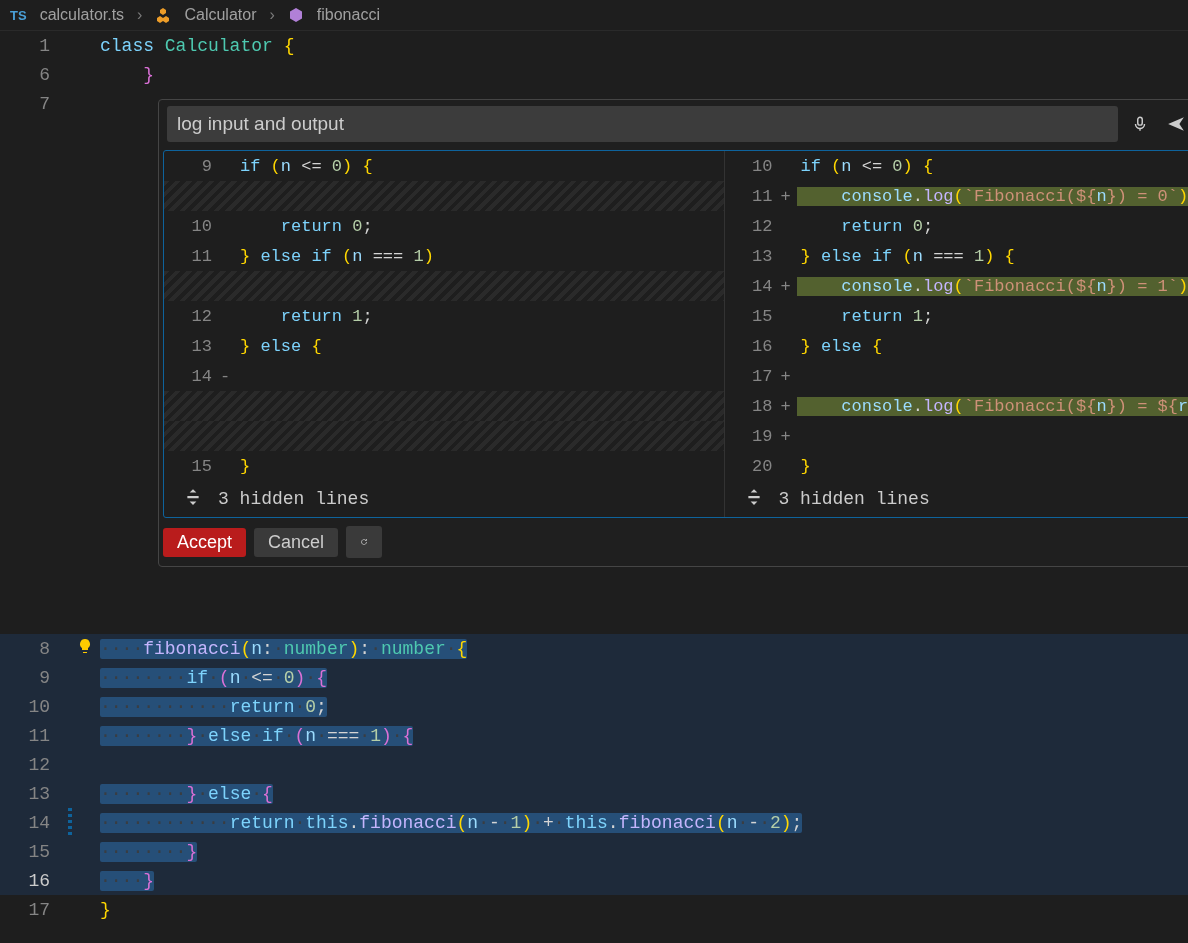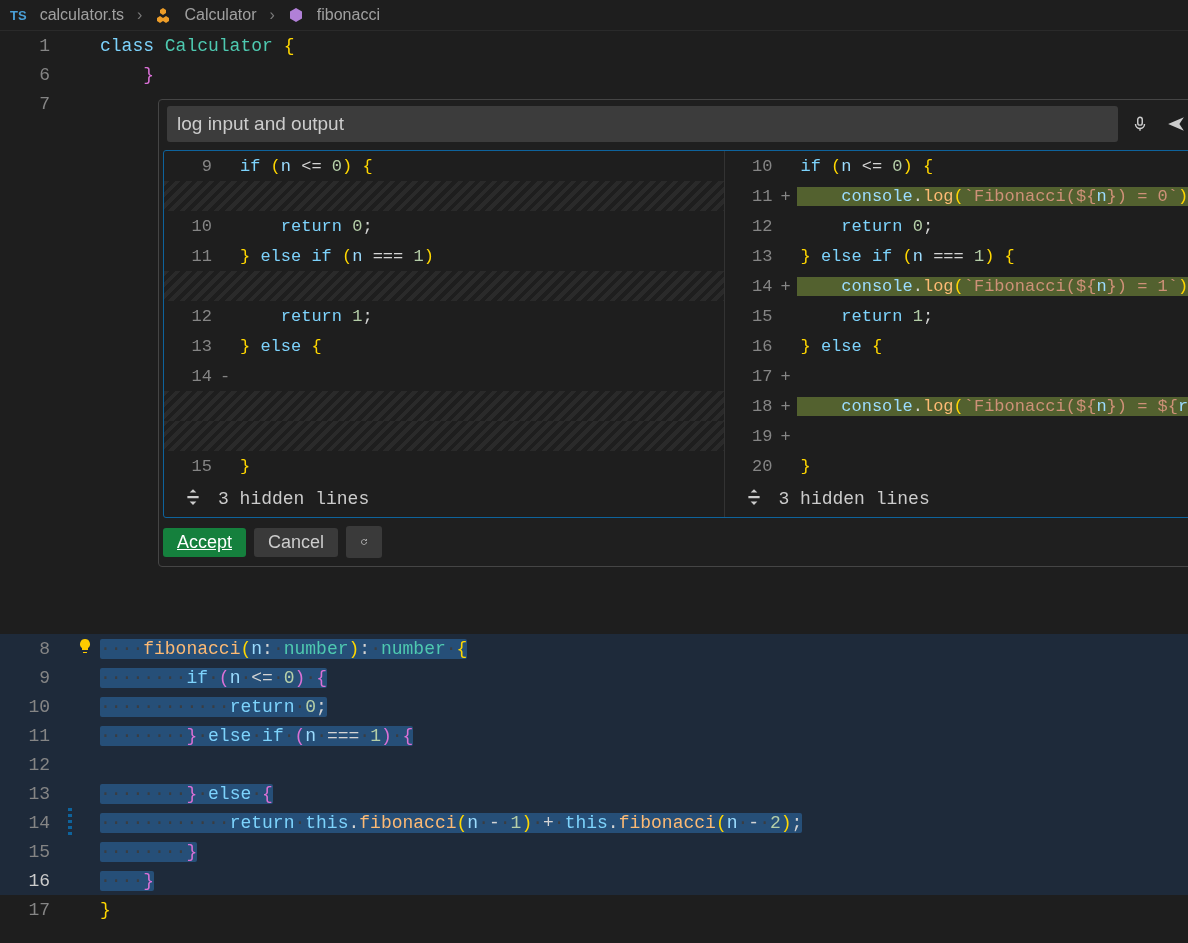--- a/index.html
+++ b/index.html
@@ -15,21 +15,21 @@
   .editor-area { position: relative; border-top: 1px solid #2a2a2a; }
   .editor-line { display: flex; height: 29px; align-items: center; font-size: 18px; }
   .gutter { width: 70px; text-align: right; color: #858585; padding-right: 20px; flex-shrink: 0; }
   .ln-active { color: #cccccc; }
   .code-cell { flex: 1; white-space: pre; }
   .margin-icon { width: 30px; flex-shrink:0; display:flex; align-items:center; justify-content:center; }
 
   
   .kw  { color: #7dd3fc; }
   .cls { color: #4ec9b0; }
-  .fn  { color: #fdba74; }
+  .fn  { color: #c4b5fd; }
   .num { color: #b5cea8; }
   .str { color: #ce9178; }
   .var { color: #9cdcfe; }
   .pn  { color: #d4d4d4; }
   .brk-y { color: #ffd700; }
   .brk-p { color: #da70d6; }
   .ws-dot { color: #3a3d41; }
   .sel-bg { background: #264f78; border-radius:2px; }
 
   
@@ -51,21 +51,21 @@
   .bg-add  { background:#53612f; }
   .bg-del  { background:#6f1313; }
   .stripe { background: repeating-linear-gradient(135deg,#2a2a2a,#2a2a2a 4px,#1e1e1e 4px,#1e1e1e 8px); }
   .hidden-lines { display:flex; align-items:center; gap:16px; height:36px; font-size:18px; color:#cccccc; padding-left:20px; }
   .fold-icon { color:#cccccc; }
   .overview-ruler { position:absolute; right:0; top:0; width:14px; background:#252526; }
   .ovr-mark { position:absolute; right:0; width:14px; }
 
   .actions-row { display:flex; align-items:center; gap:8px; padding:8px 4px 8px 4px; }
   .btn { font-size:18px; padding:4px 14px; border-radius:3px; border:none; cursor:pointer; }
-  .btn-primary { background:#15803d; color:#fff;text-decoration:underline; }
+  .btn-primary { background:#b91c1c; color:#fff; }
   .btn-secondary { background:#3a3a3a; color:#ccc; }
   .btn-icon-only { background:#3a3a3a; width:36px; height:32px; display:flex; align-items:center; justify-content:center; }
 
   
   .mod-bar { position:relative; }
   .mod-bar::before { content:""; position:absolute; left:68px; top:0; bottom:0; width:4px; background: repeating-linear-gradient(180deg,#0e639c,#0e639c 3px,transparent 3px,transparent 6px); }
 
   
   .lower-editor { position:absolute; top:603px; left:0; right:0; background:#1e1e1e; }
 

